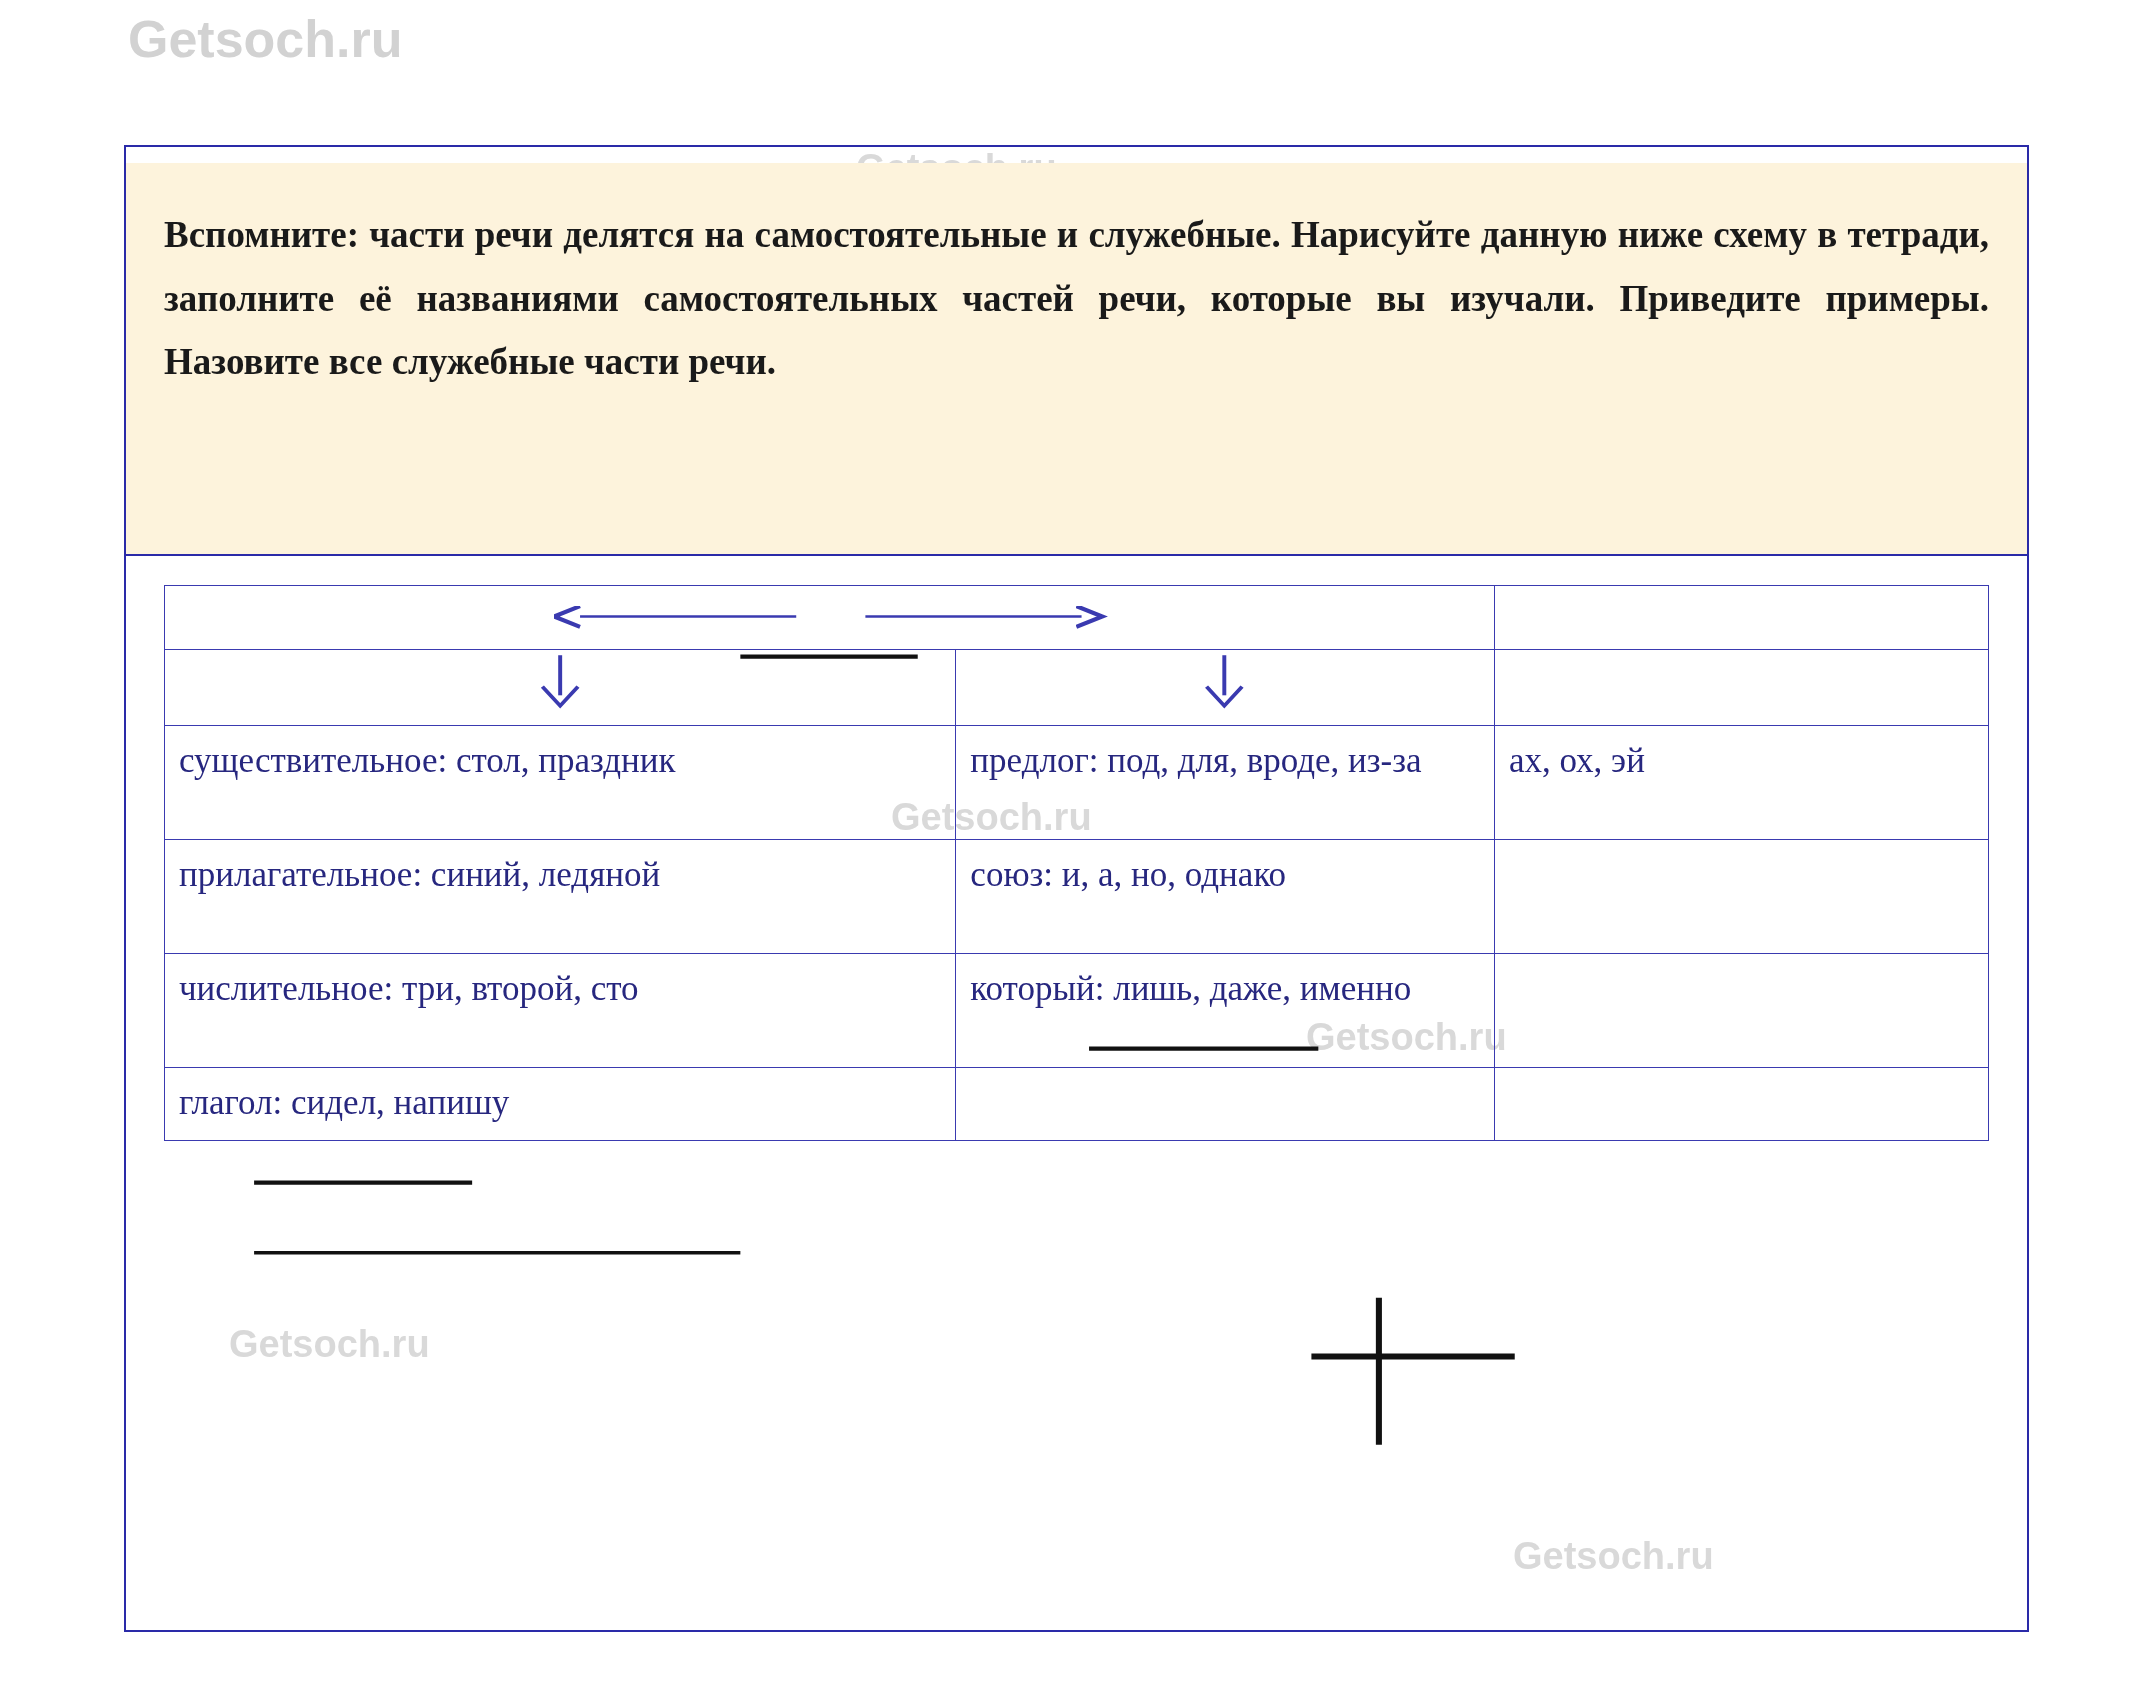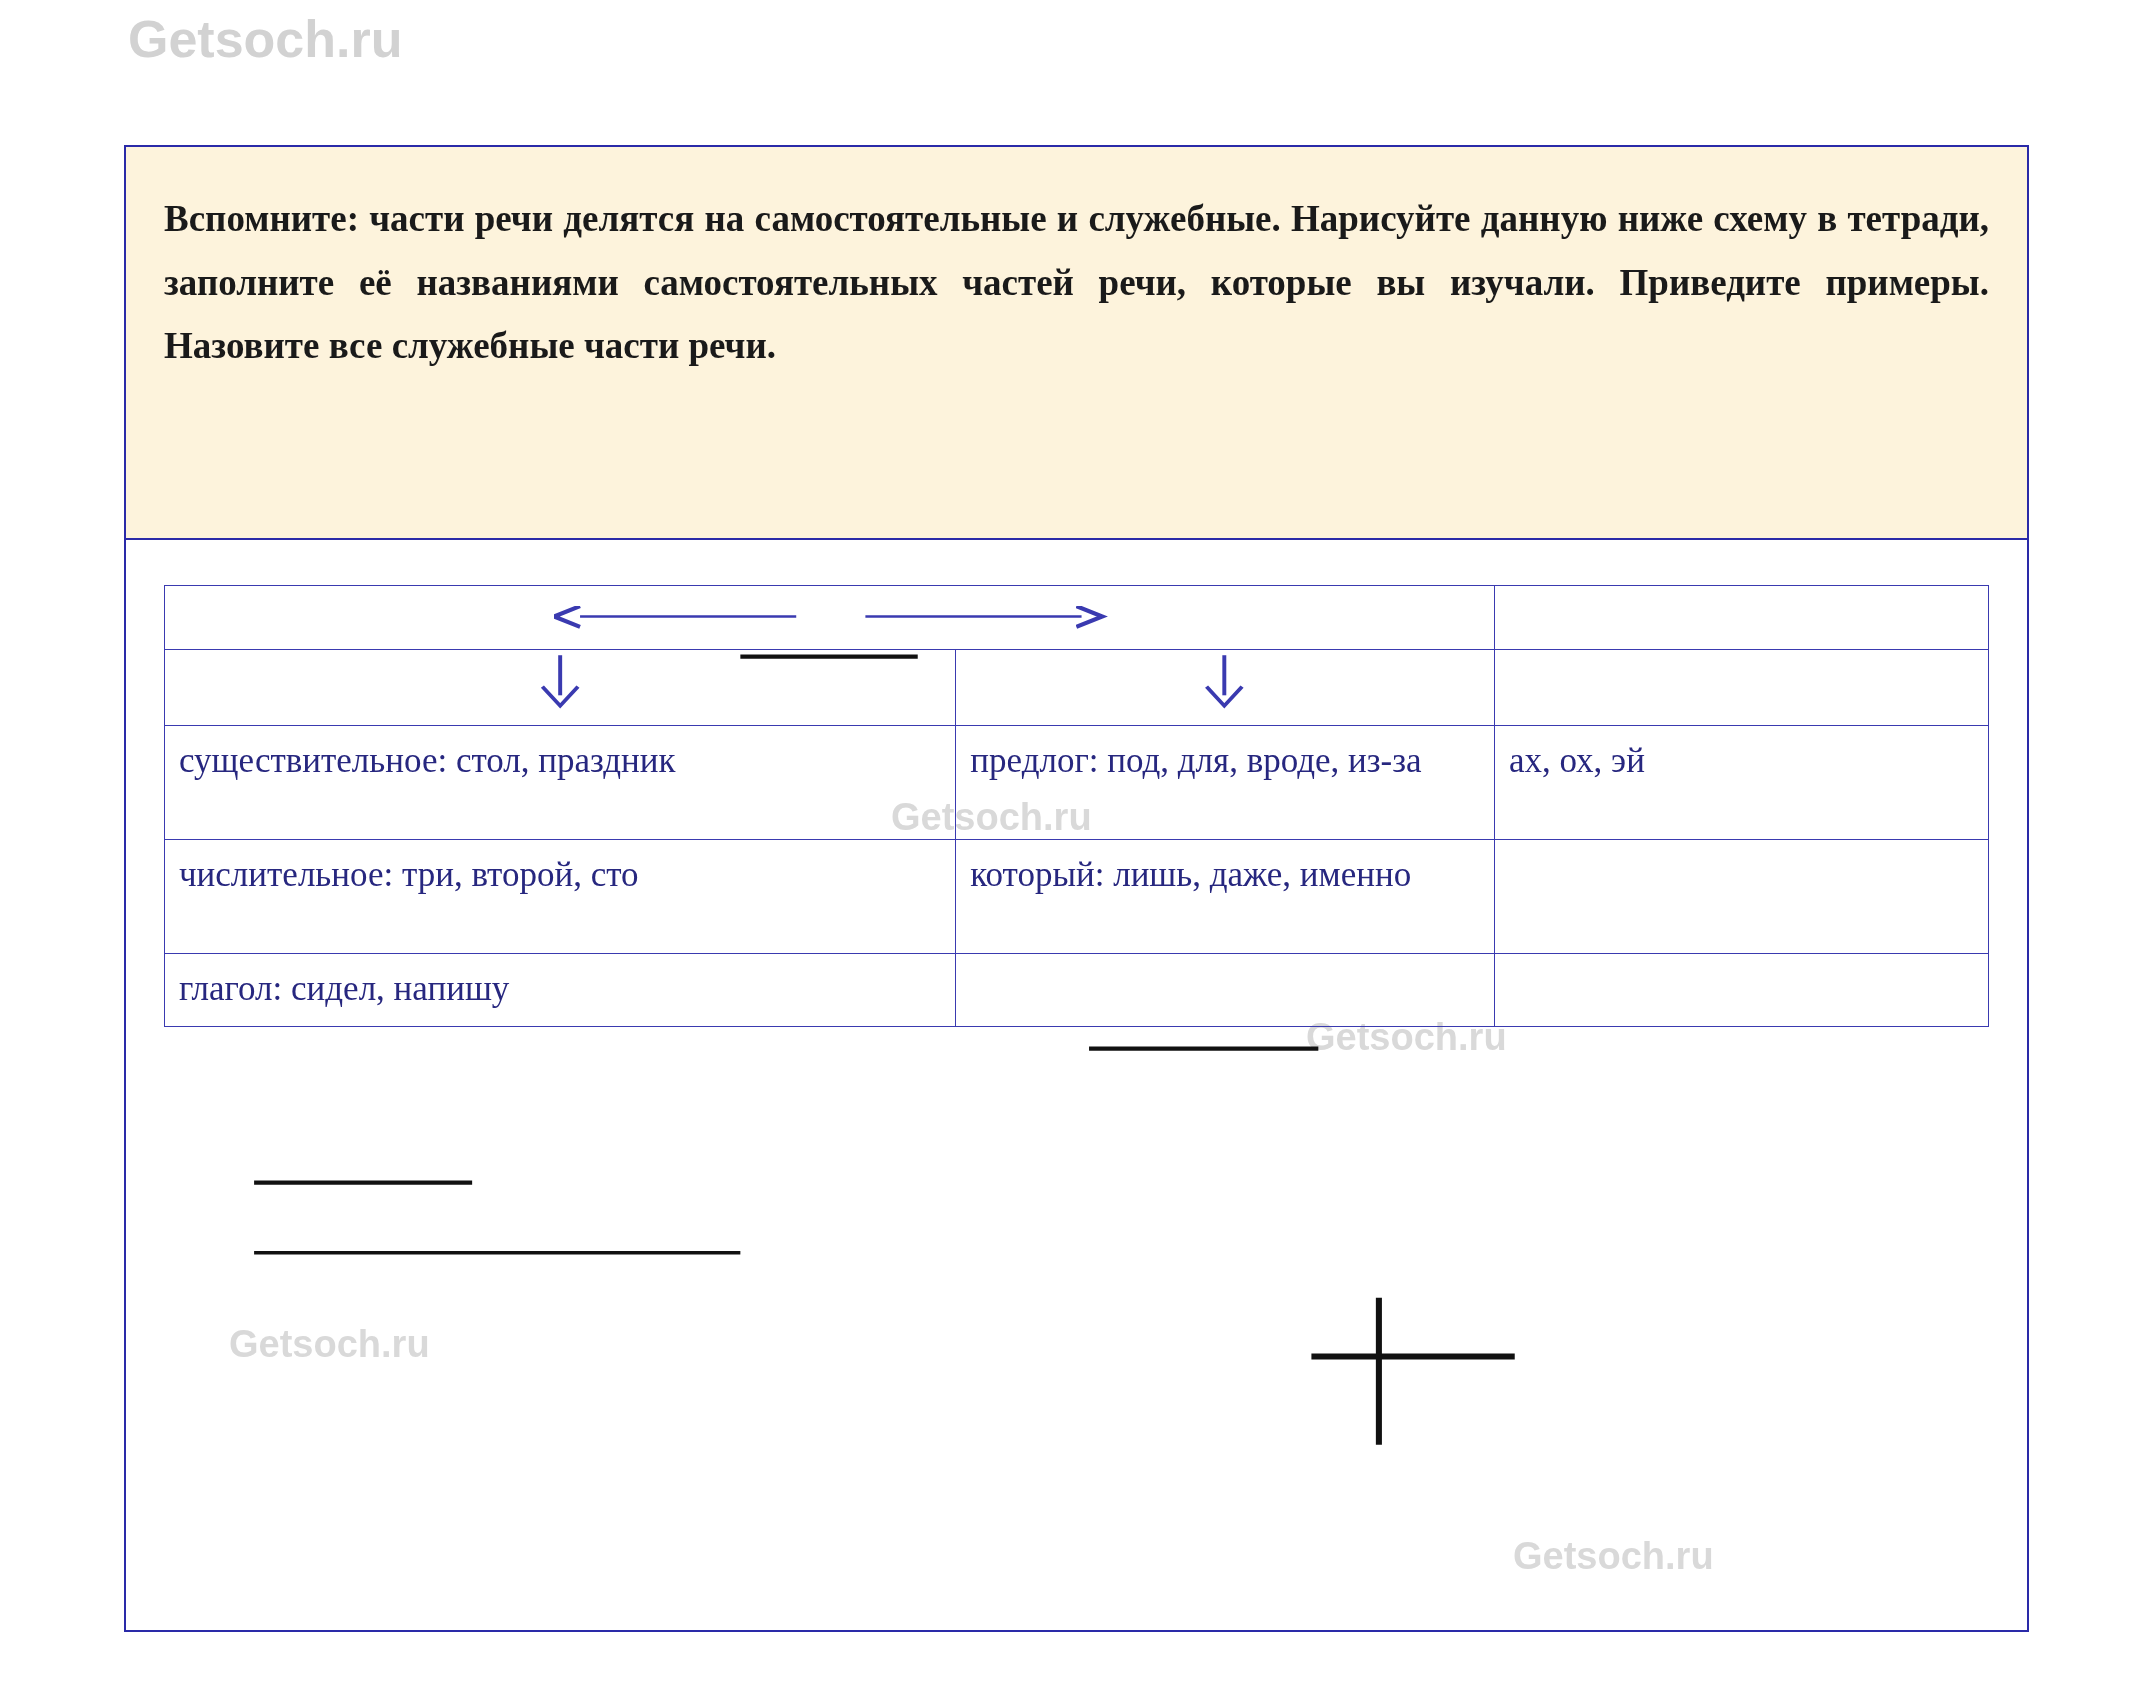--- a/index.html
+++ b/index.html
@@ -51,21 +51,21 @@
     border: 2.6px solid #2a2aa8;
     box-sizing: border-box;
     background: transparent;
     z-index: 10;
   }
 
   
   .task {
     position: absolute;
     left: 0;
-    top: 0;
+    top: 16px;
     width: 100%;
     height: 393px;
     box-sizing: border-box;
     background: #fdf3dc;
     border-bottom: 2.6px solid #2a2aa8;
     padding: 40px 38px 0 38px;
   }
   .task p {
     margin: 0;
     font-family: "Liberation Serif", serif;
@@ -185,20 +185,25 @@
         </td>
         <td class="empty-cell"></td>
       </tr>
 
       <tr>
         <td class="just cell-tall">существительное: стол, праздник</td>
         <td class="just cell-tall">предлог: под, для, вроде, из-за</td>
         <td class="cell-tall">ах, ох, эй</td>
       </tr>
       <tr>
+        <td class="just cell-tall">прилагательное: синий, ледяной</td>
+        <td class="just cell-tall">союз: и, а, но, однако</td>
+        <td class="cell-tall"></td>
+      </tr>
+      <tr>
         <td class="just cell-tall">числительное: три, второй, сто</td>
         <td class="just cell-tall">который: лишь, даже, именно</td>
         <td class="cell-tall"></td>
       </tr>
       <tr>
         <td class="cell-short">глагол: сидел, напишу</td>
         <td class="cell-short"></td>
         <td class="cell-short"></td>
       </tr>
     </tbody>

